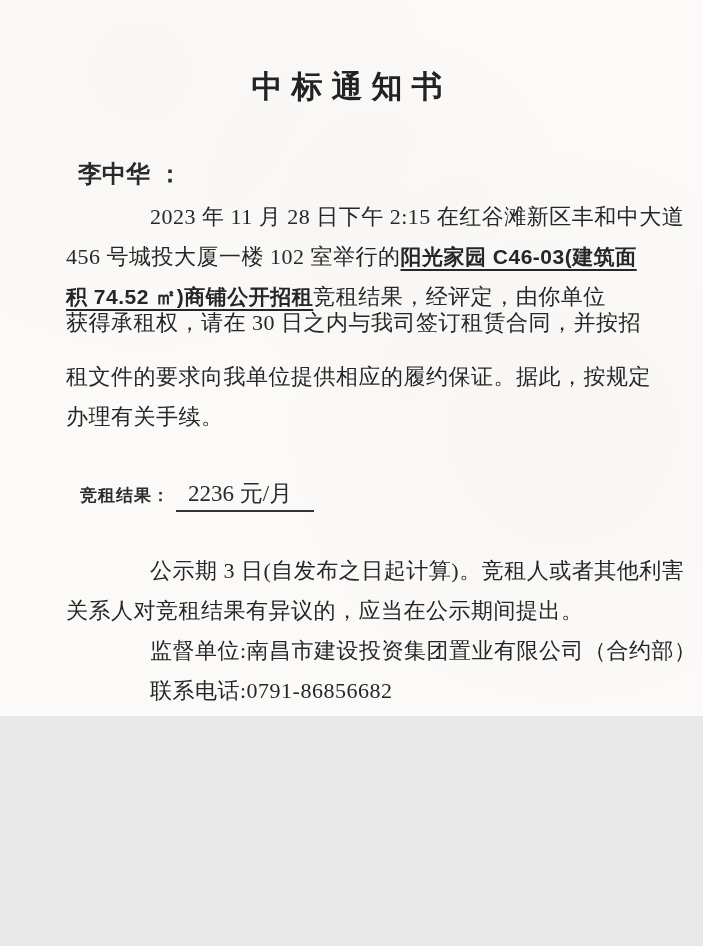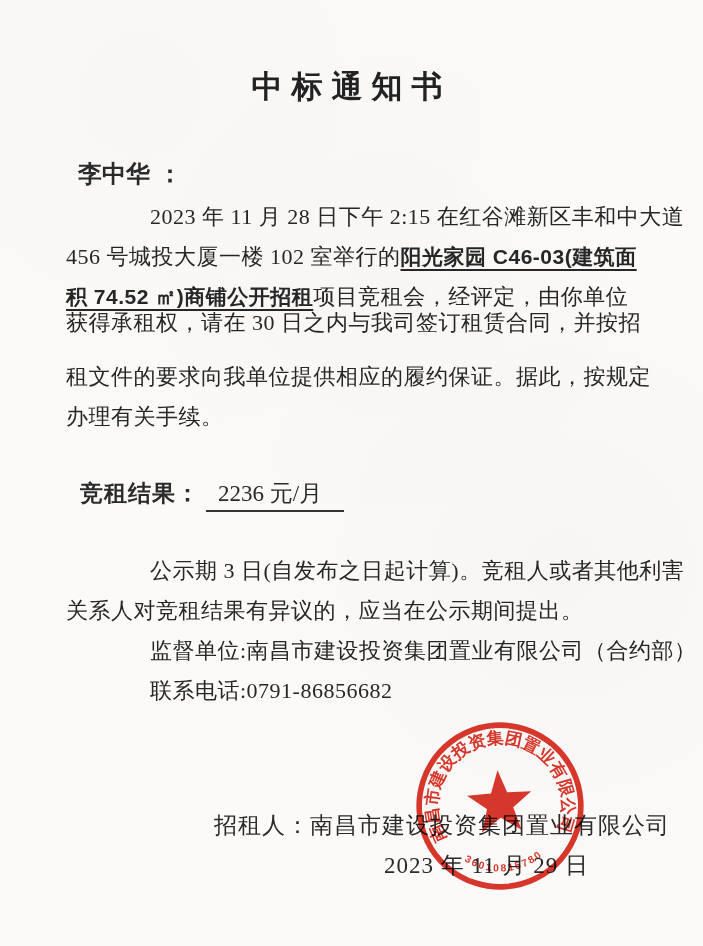--- a/index.html
+++ b/index.html
@@ -1,19 +1,19 @@
 <!DOCTYPE html>
 <html><head>
 <meta charset="utf-8">
 <style>
   html, body { margin: 0; padding: 0; background: #e8e8e8; }
   .page {
     position: relative;
     width: 703px;
-    height: 946px;
+    height: 716px;
     margin: 0 auto;
     background: #fbfaf8;
     background-image:
       radial-gradient(circle at 20% 10%, rgba(0,0,0,0.012), transparent 40%),
       radial-gradient(circle at 80% 60%, rgba(0,0,0,0.015), transparent 45%),
       radial-gradient(circle at 55% 30%, rgba(0,0,0,0.01), transparent 35%);
     font-family: "Liberation Serif", "DejaVu Serif", serif;
     color: #2a2a2a;
     overflow: hidden;
   }
@@ -57,21 +57,21 @@
   }
   .result-line {
     position: absolute;
     top: 478px; left: 80px;
     font-size: 22px;
     white-space: nowrap;
   }
   .result-line .label {
     font-family: "Liberation Sans", "DejaVu Sans", sans-serif;
     font-weight: 700;
-    font-size: 23px;
+    font-size: 17px;
     letter-spacing: 1px;
   }
   .result-line .value {
     display: inline-block;
     border-bottom: 2px solid #333;
     padding: 0 22px 1px 12px;
     margin-left: 6px;
     font-size: 23px;
   }
   .footer-lessor {
@@ -113,21 +113,21 @@
     <span class="name">李中华</span><span>：</span>
   </div>
 
   <div class="bline indent" style="top:202px">2023 年 11 月 28 日下午 2:15 在红谷滩新区丰和中大道</div>
 
   <div class="bline" style="top:242px">
     <span>456 号城投大厦一楼 102 室举行的</span><span class="u-seg">阳光家园 C46-03(建筑面</span>
   </div>
 
   <div class="bline" style="top:282px">
-    <span class="u-seg">积 74.52 ㎡)商铺公开招租</span><span>项目竞租会，经评定，由你单位</span>
+    <span class="u-seg">积 74.52 ㎡)商铺公开招租</span><span>竞租结果，经评定，由你单位</span>
   </div>
 
   <div class="bline" style="top:308px">获得承租权，请在 30 日之内与我司签订租赁合同，并按招</div>
   <div class="bline" style="top:402px">办理有关手续。</div>
   <div class="bline" style="top:362px">租文件的要求向我单位提供相应的履约保证。据此，按规定</div>
 
   <div class="result-line">
     <span class="label">竞租结果：</span><span class="value">2236 元/月</span>
   </div>
 

